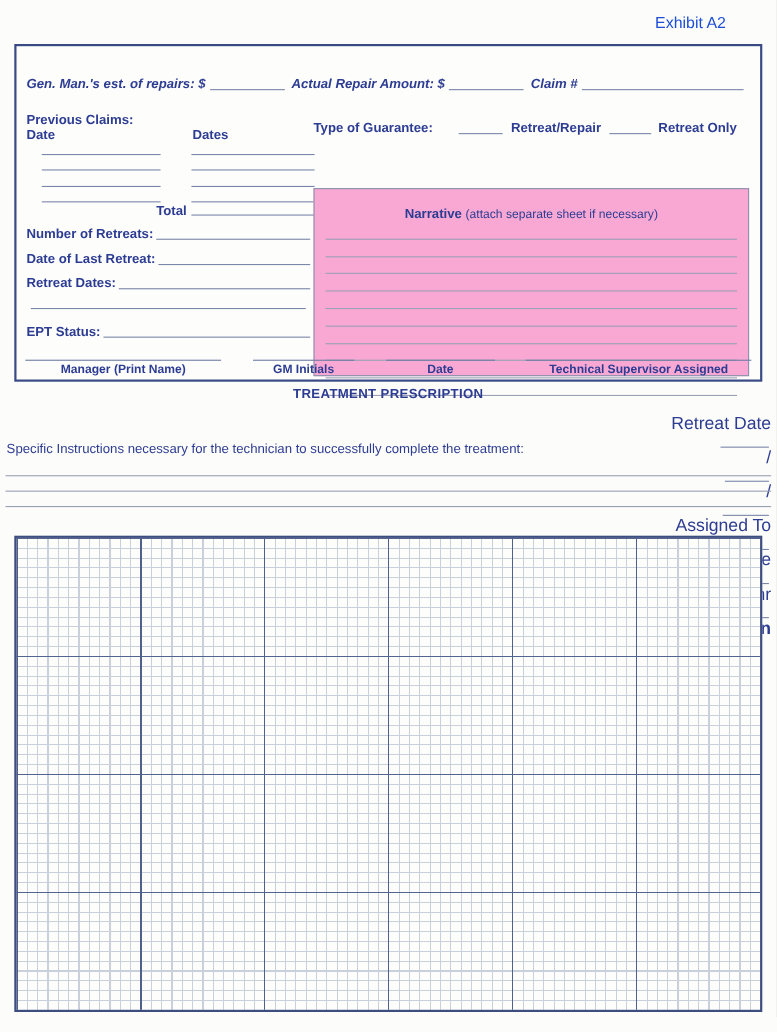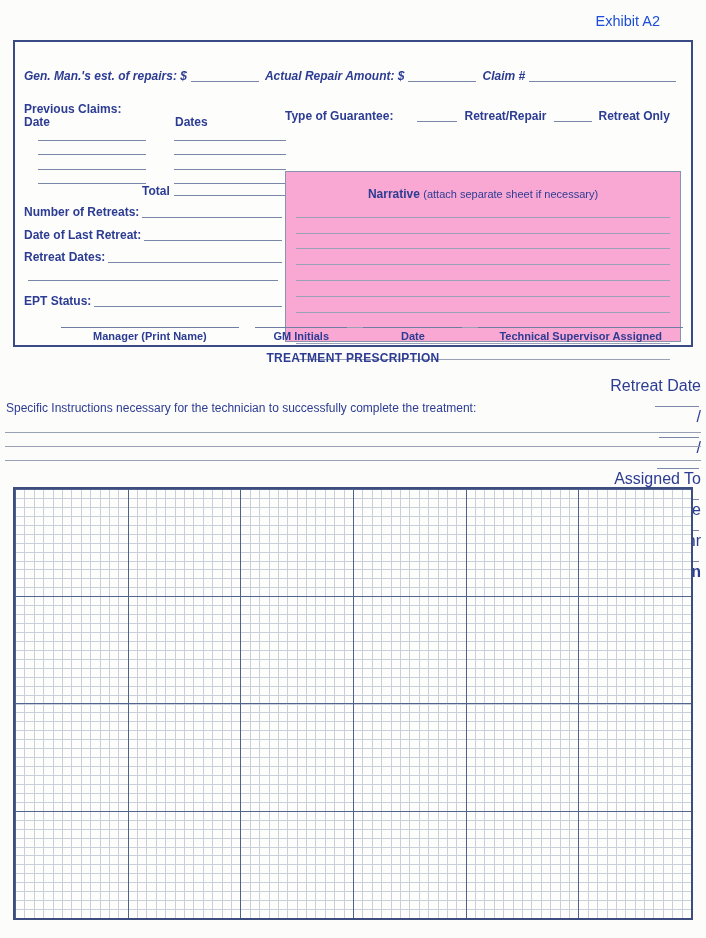--- a/index.html
+++ b/index.html
@@ -34,21 +34,21 @@
   .f4{top:252px;}
   .guarantee-row{top:67px;left:270px;right:8px;display:flex;align-items:flex-end;
                  font-size:12px;font-weight:bold;white-space:nowrap;}
   .guarantee-row .bl{margin:0 7px 1px 7px;}
   .guarantee-row .gap1{margin-left:24px;}
   .narrative{top:93px;left:270px;right:10px;height:171px;border:1.4px solid #8a93ad;
              box-sizing:border-box;padding:15px 10px 0 10px;background:#f9a8d4;margin-top:36px;}
   .narr-head{text-align:center;font-size:12px;margin-bottom:1px;}
   .narr-head .note{font-weight:normal;font-size:11px;}
   .nline{height:14.8px;border-bottom:1px solid #9aa0b5;}
-  .sig-row{top:285px;left:8px;right:8px;display:flex;justify-content:flex-end;gap:16px;}
+  .sig-row{top:285px;left:8px;right:8px;display:flex;justify-content:space-between;gap:16px;}
   .sig-col{text-align:center;font-size:11px;font-weight:bold;}
   .sig-col .line{border-top:1.4px solid #707da3;padding-top:2px;}
   .sc1{width:27%;} .sc2{width:14%;} .sc3{width:15%;} .sc4{width:31%;}
   
   .tp-title{position:absolute;top:351px;left:0;width:100%;text-align:center;
             font-size:12px;font-weight:bold;letter-spacing:.3px;}
   .retreat-row{position:absolute;top:377px;left:6px;right:5px;display:flex;align-items:flex-end;
                font-size:16px;white-space:nowrap;flex-direction:column;}
   .retreat-row .bl{margin:0 2px 1px 2px;}
   .retreat-row .sep{margin:0 0 0 0;}

